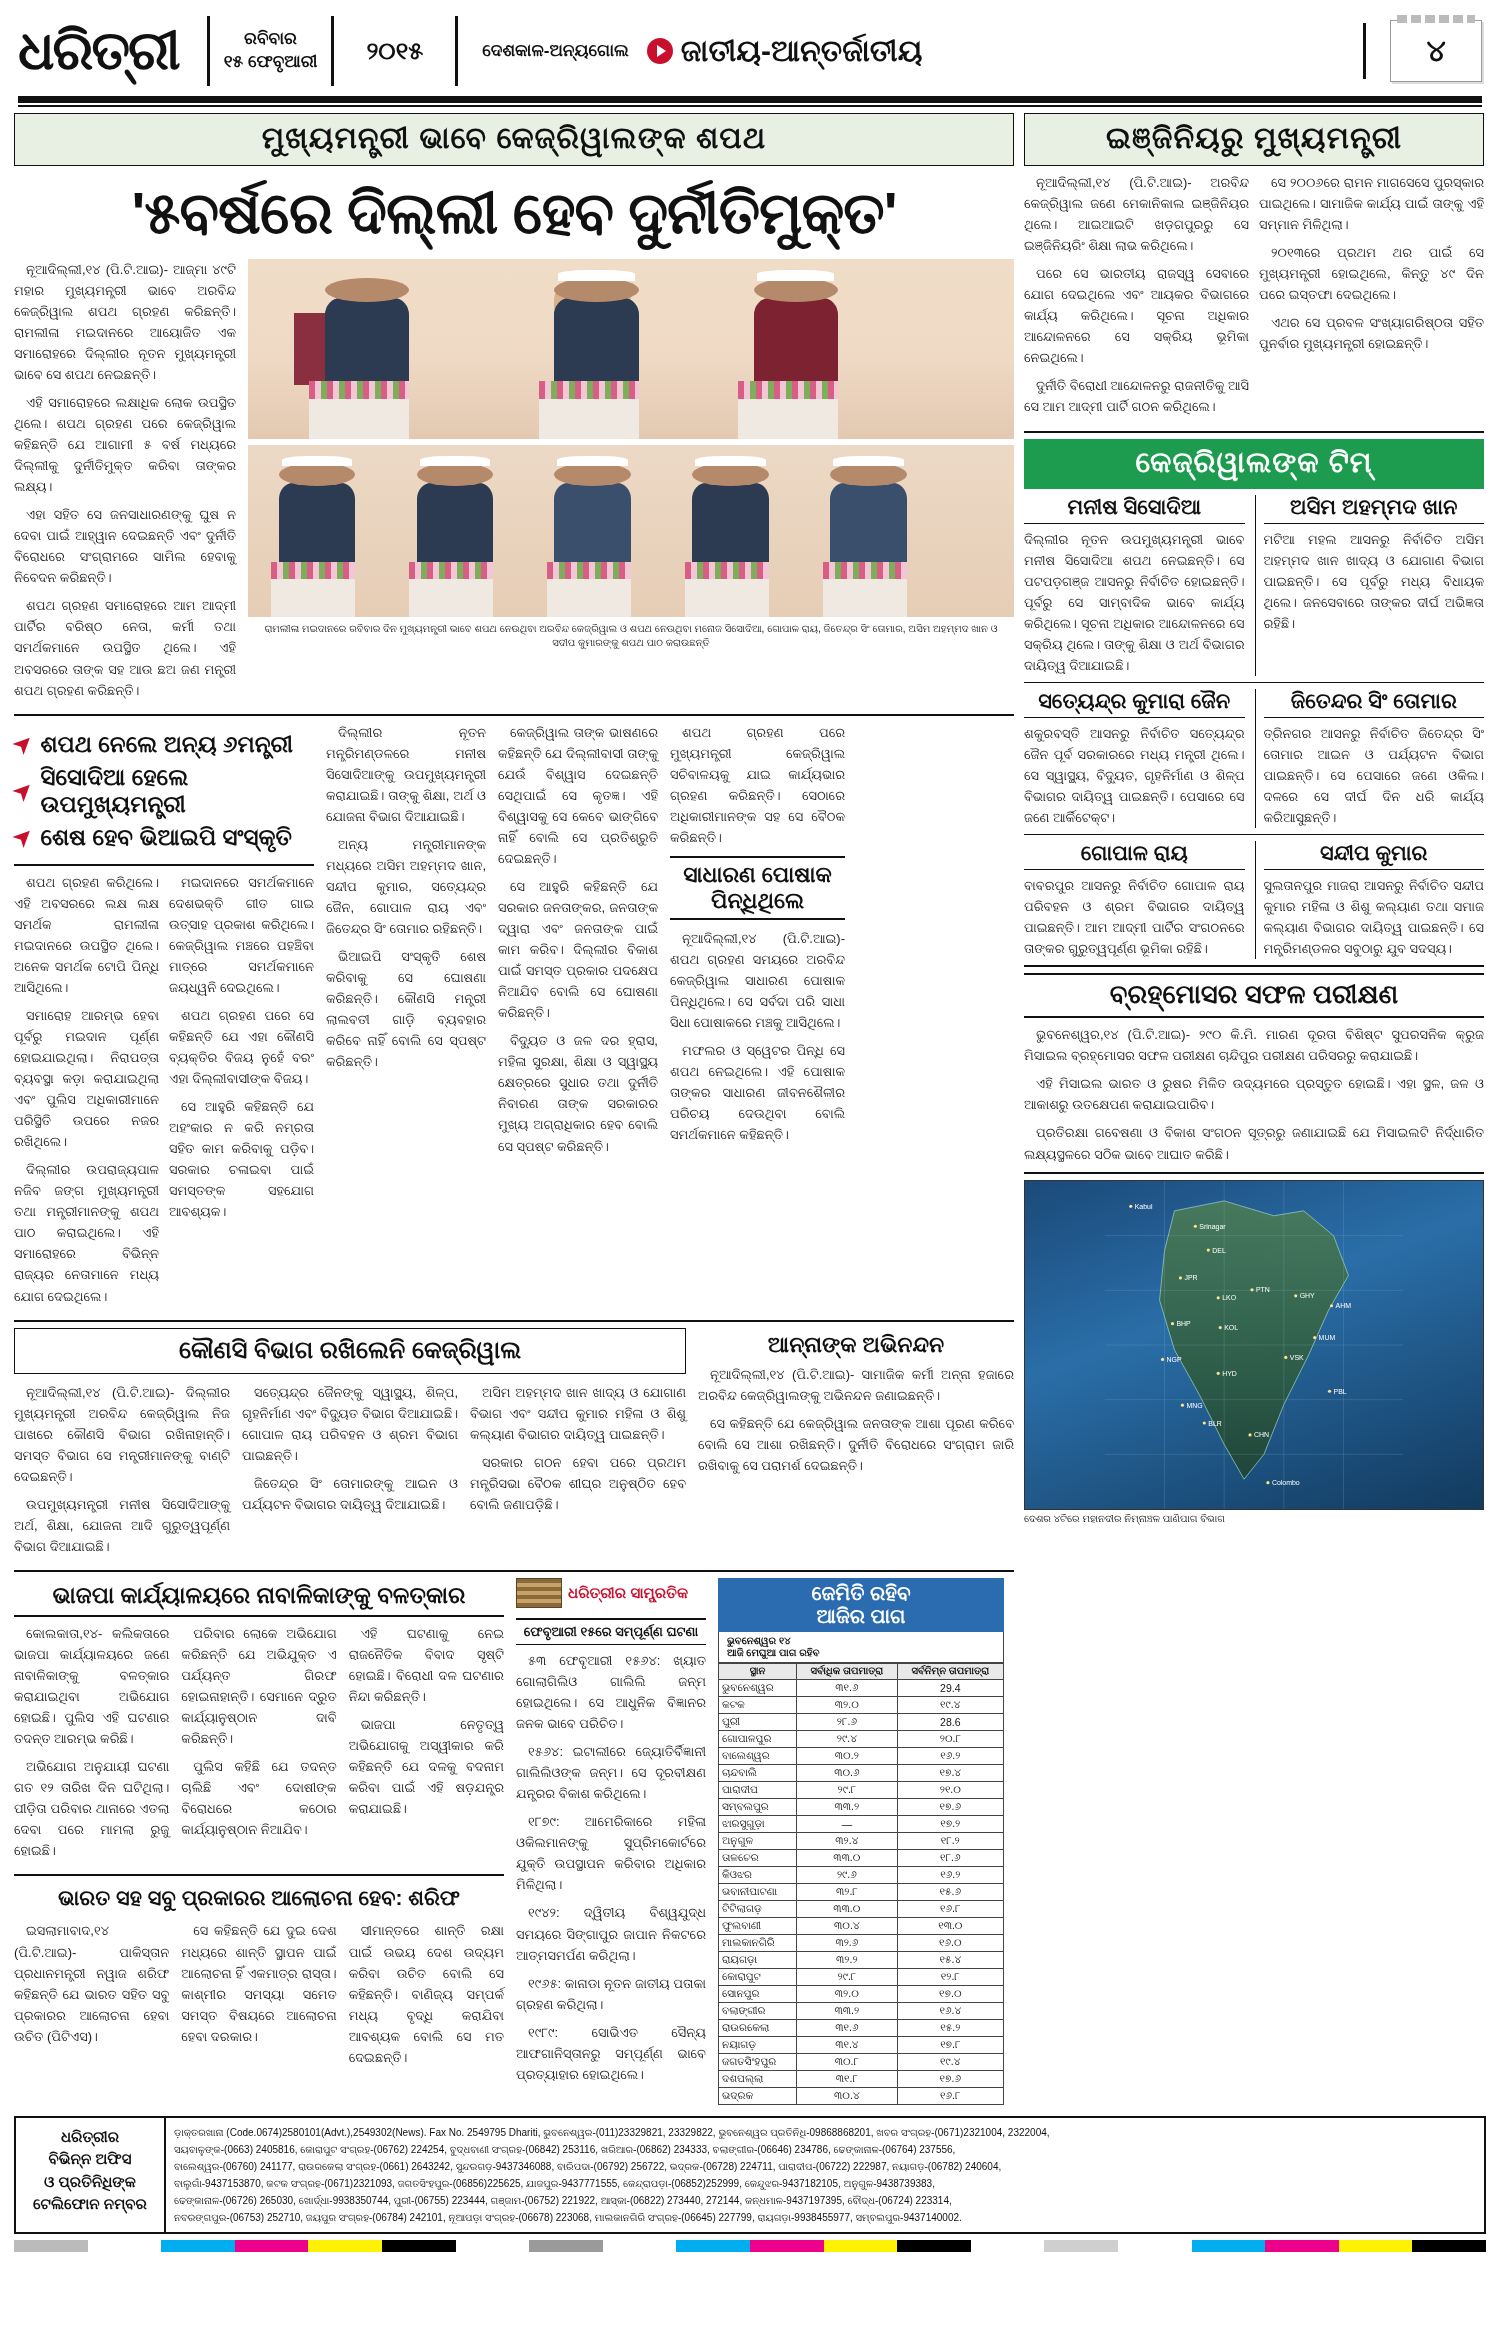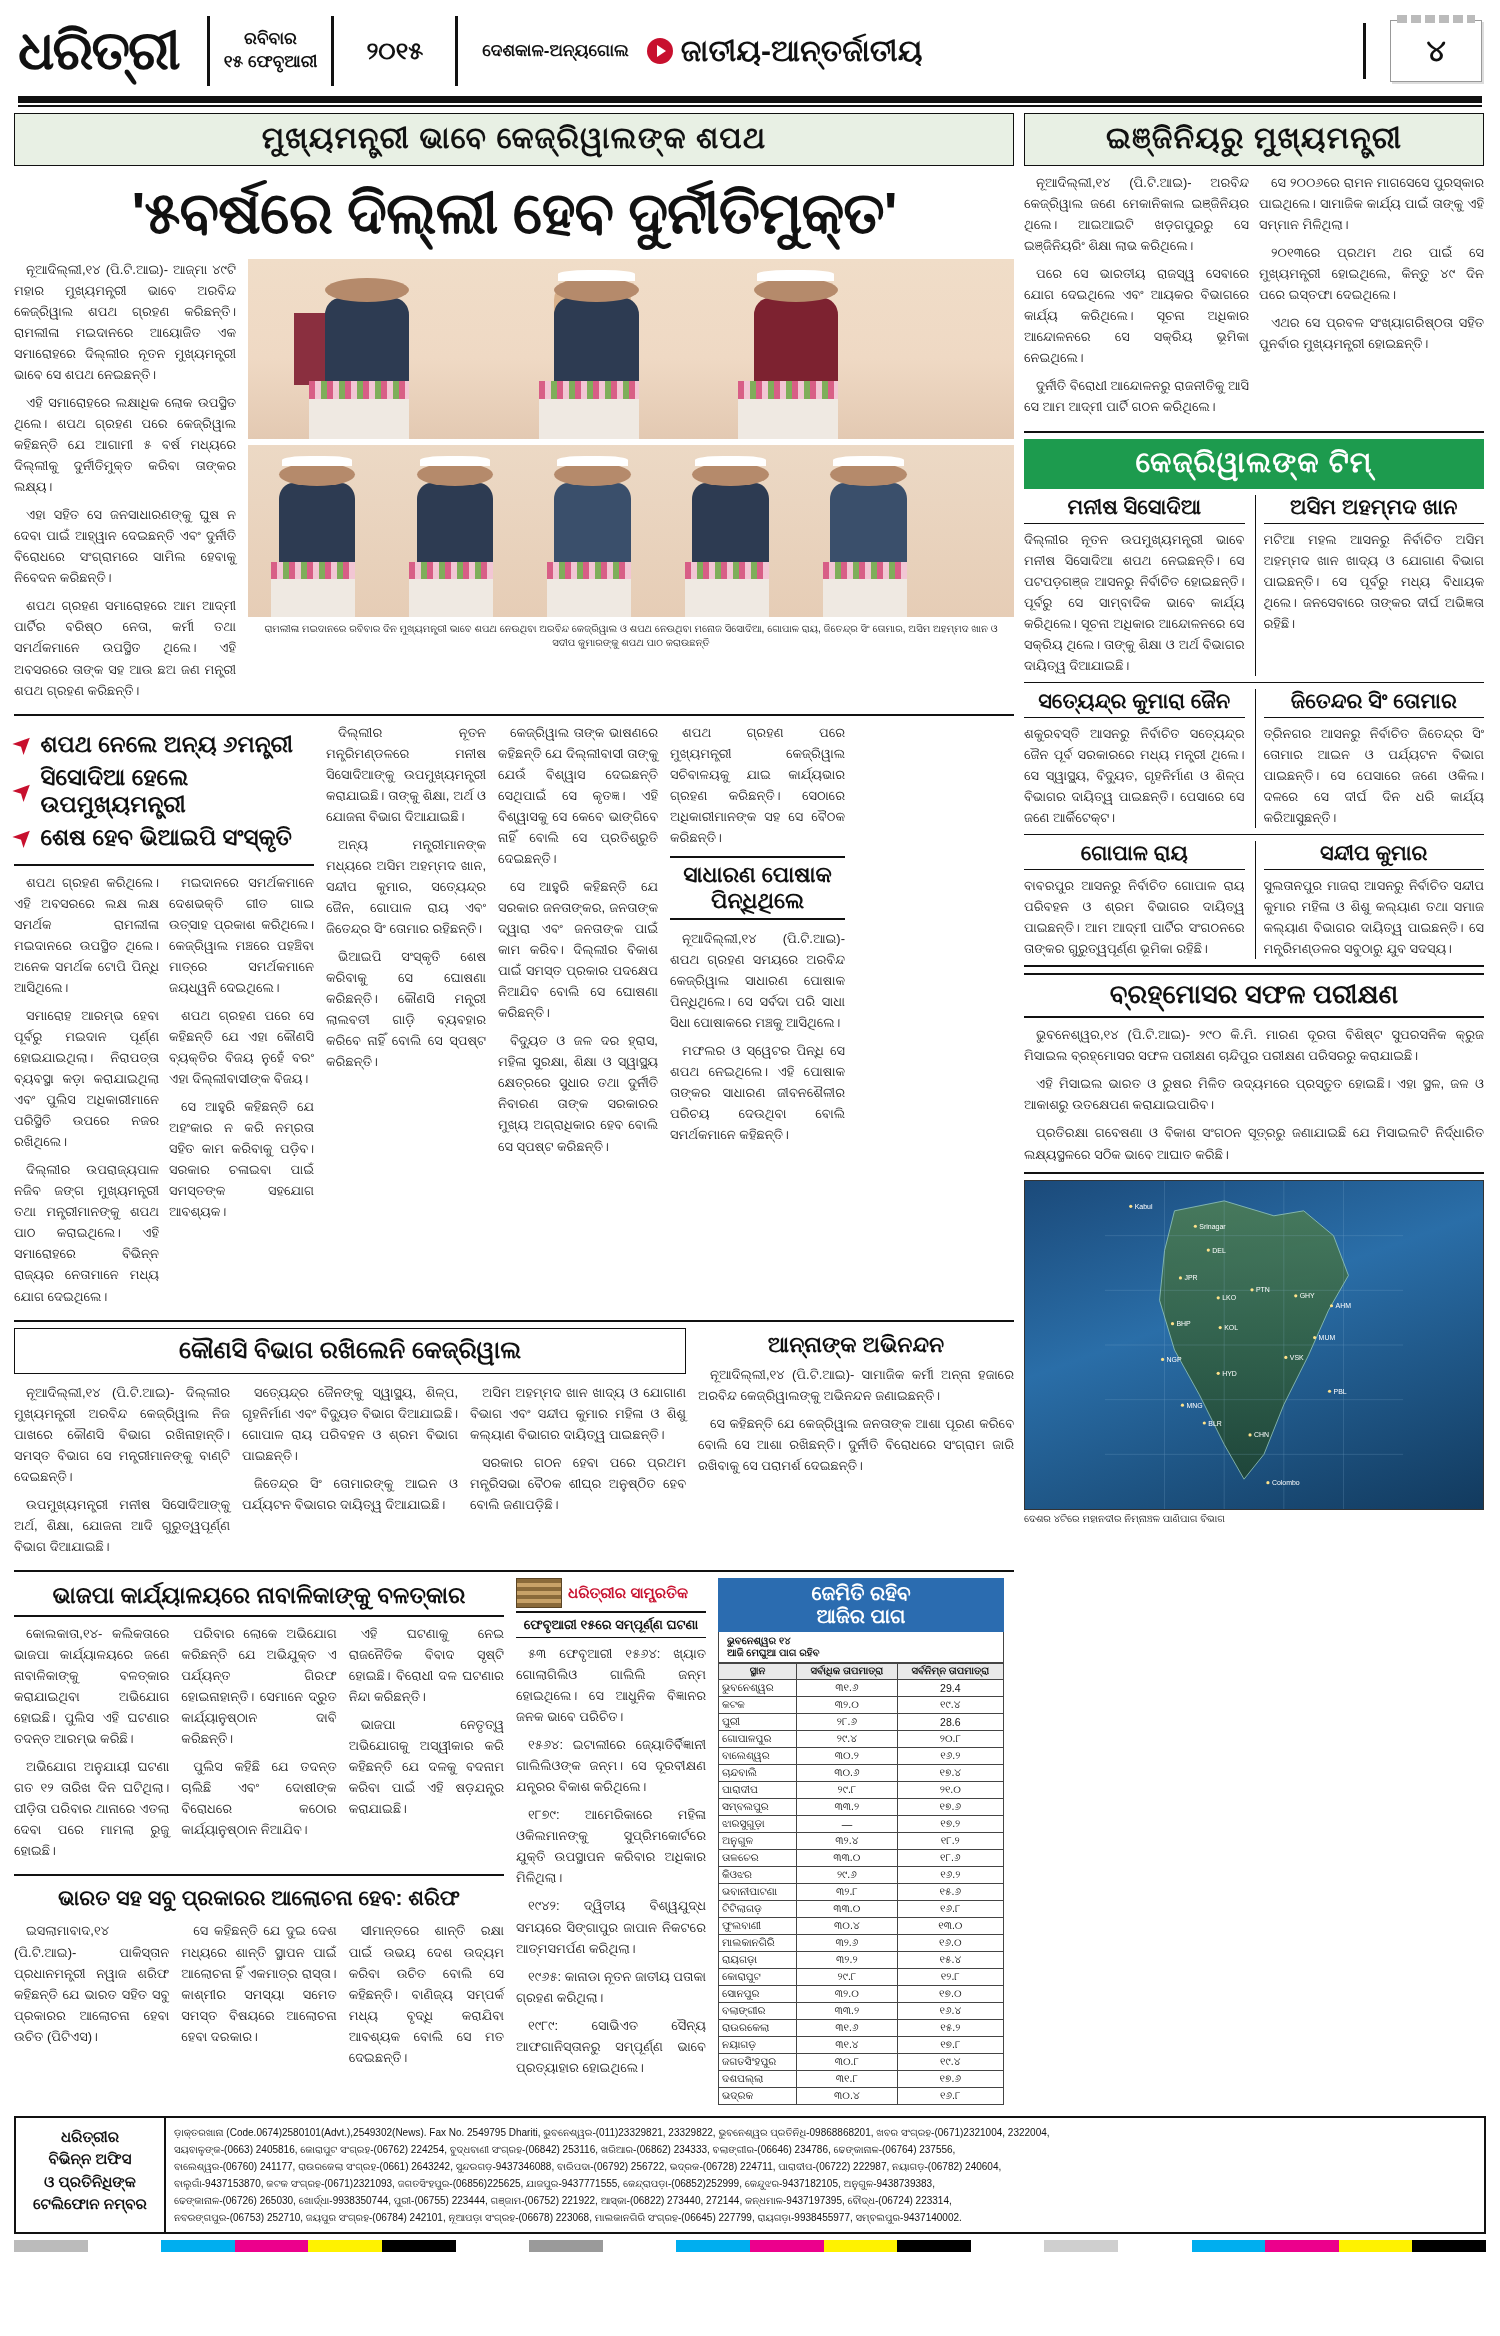--- a/index.html
+++ b/index.html
@@ -354,21 +354,21 @@
             <div class="body-col">
               <p>ସେ କହିଛନ୍ତି ଯେ ଦୁଇ ଦେଶ ମଧ୍ୟରେ ଶାନ୍ତି ସ୍ଥାପନ ପାଇଁ ଆଲୋଚନା ହିଁ ଏକମାତ୍ର ରାସ୍ତା। କାଶ୍ମୀର ସମସ୍ୟା ସମେତ ସମସ୍ତ ବିଷୟରେ ଆଲୋଚନା ହେବା ଦରକାର।</p>
             </div>
             <div class="body-col">
               <p>ସୀମାନ୍ତରେ ଶାନ୍ତି ରକ୍ଷା ପାଇଁ ଉଭୟ ଦେଶ ଉଦ୍ୟମ କରିବା ଉଚିତ ବୋଲି ସେ କହିଛନ୍ତି। ବାଣିଜ୍ୟ ସମ୍ପର୍କ ମଧ୍ୟ ବୃଦ୍ଧି କରାଯିବା ଆବଶ୍ୟକ ବୋଲି ସେ ମତ ଦେଇଛନ୍ତି।</p>
             </div>
           </div>
         </div>
 
         <div style="width:190px;">
-          <div style="display:flex;align-items:center;gap:6px;border-bottom:2px solid #111;padding-bottom:3px;">
+          <div style="display:flex;align-items:center;gap:6px;border-bottom:2px solid #111;padding-bottom:10px;">
             <div style="width:46px;height:30px;background:repeating-linear-gradient(0deg,#8a6a3a 0 4px,#c8a268 4px 8px);border:1px solid #5a4424;"></div>
             <div style="font-size:15px;font-weight:bold;color:#c8102e;">ଧରିତ୍ରୀର ସାମ୍ପ୍ରତିକ</div>
           </div>
           <div style="text-align:center;font-weight:bold;font-size:13px;padding:4px 0;border-bottom:1px solid #111;">ଫେବୃଆରୀ ୧୫ରେ ସମ୍ପୂର୍ଣ୍ଣ ଘଟଣା</div>
           <div class="body-col" style="margin-top:5px;">
             <p>୫୩ ଫେବୃଆରୀ ୧୫୬୪: ଖ୍ୟାତ ଗୋଲାଗିଲିଓ ଗାଲିଲି ଜନ୍ମ ହୋଇଥିଲେ। ସେ ଆଧୁନିକ ବିଜ୍ଞାନର ଜନକ ଭାବେ ପରିଚିତ।</p>
             <p>୧୫୬୪: ଇଟାଲୀରେ ଜ୍ୟୋତିର୍ବିଜ୍ଞାନୀ ଗାଲିଲିଓଙ୍କ ଜନ୍ମ। ସେ ଦୂରବୀକ୍ଷଣ ଯନ୍ତ୍ରର ବିକାଶ କରିଥିଲେ।</p>
             <p>୧୮୭୯: ଆମେରିକାରେ ମହିଳା ଓକିଲମାନଙ୍କୁ ସୁପ୍ରିମକୋର୍ଟରେ ଯୁକ୍ତି ଉପସ୍ଥାପନ କରିବାର ଅଧିକାର ମିଳିଥିଲା।</p>
             <p>୧୯୪୨: ଦ୍ୱିତୀୟ ବିଶ୍ୱଯୁଦ୍ଧ ସମୟରେ ସିଙ୍ଗାପୁର ଜାପାନ ନିକଟରେ ଆତ୍ମସମର୍ପଣ କରିଥିଲା।</p>
             <p>୧୯୬୫: କାନାଡା ନୂତନ ଜାତୀୟ ପତାକା ଗ୍ରହଣ କରିଥିଲା।</p>

